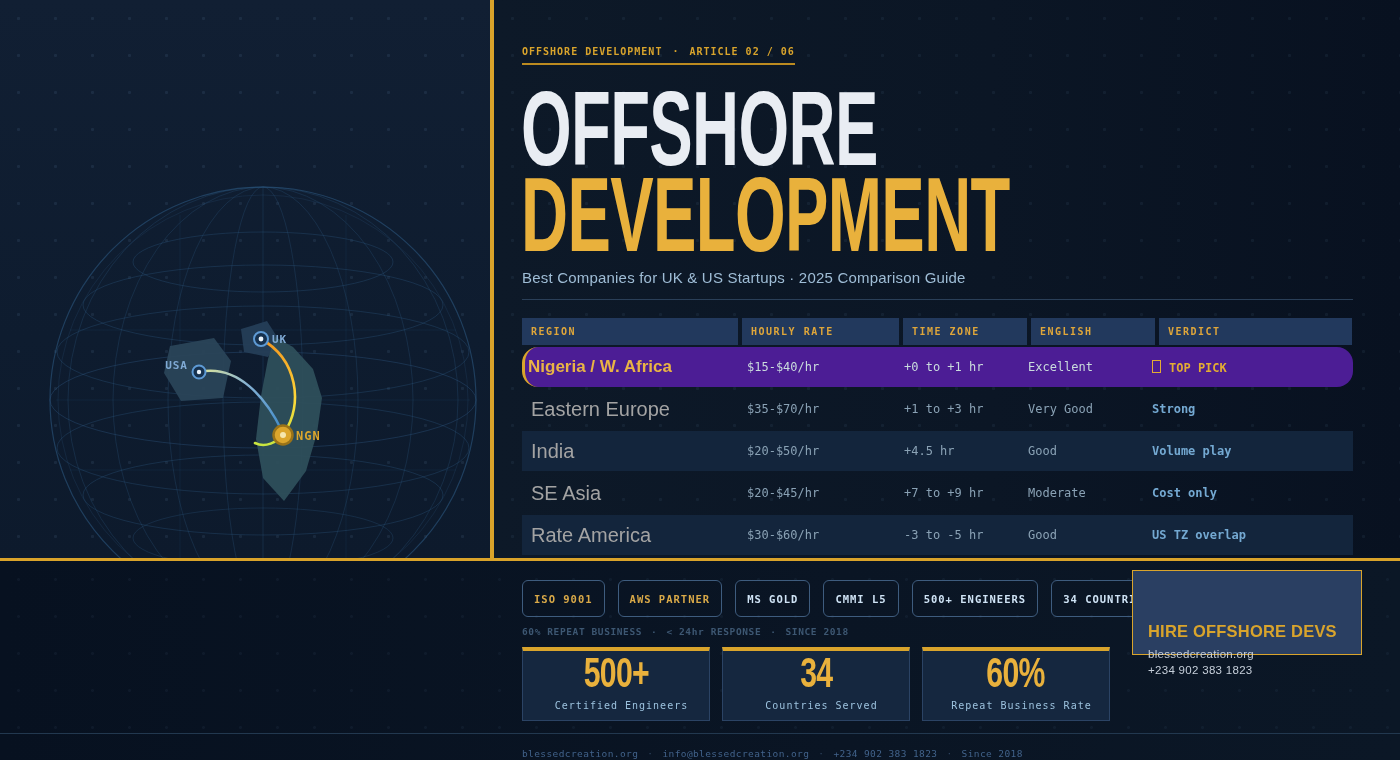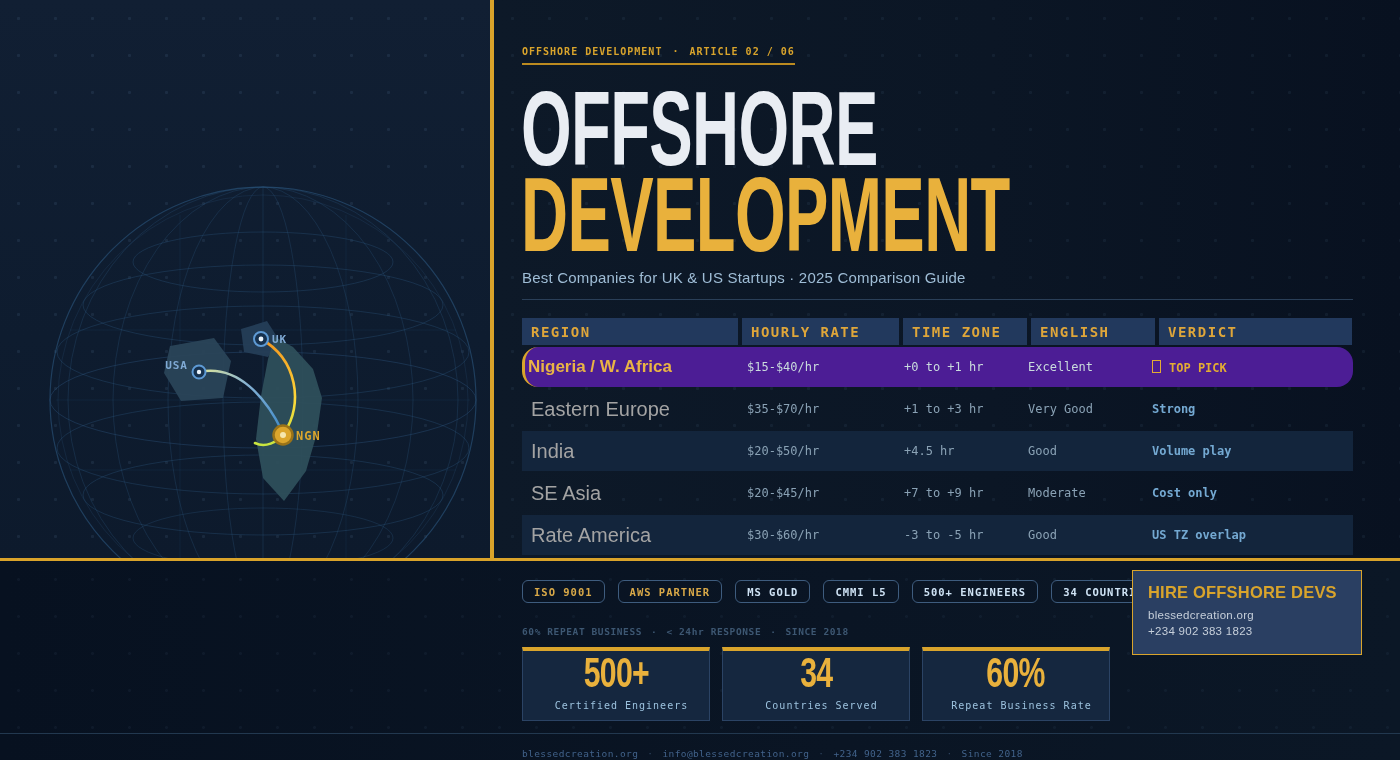--- a/index.html
+++ b/index.html
@@ -49,40 +49,40 @@
   .t2{top:162px;color:#E9B13C;}
   .subtitle{position:absolute;left:522px;top:269px;font-size:15px;color:#9FBDD6;letter-spacing:.2px;}
   .hero-rule{position:absolute;left:522px;top:299px;width:831px;height:1px;background:#2A3F58;}
 
   
   .cmp-table{position:absolute;left:522px;top:318px;width:831px;}
   .thead{display:flex;gap:4px;height:27px;}
   .th{
     background:#22395D;display:flex;align-items:center;box-sizing:border-box;padding-left:9px;
     font-family:"DejaVu Sans Mono","Liberation Mono",monospace;
-    font-size:14px;font-weight:700;letter-spacing:1.5px;color:#DFA63A;
+    font-size:10px;font-weight:700;letter-spacing:1.5px;color:#DFA63A;
   }
   .w1{width:216px;} .w2{width:157px;} .w3{width:124px;} .w4{width:124px;} .w5{width:193px;}
   .trow{display:flex;height:40px;align-items:center;margin-top:2px;}
   .trow.alt{background:#13253C;}
   .trow.hl{background:#4c1d95;border-left:3px solid #D9A42C;border-radius:16px;}
   .td{box-sizing:border-box;padding-left:9px;white-space:nowrap;}
   .trow.hl .w1{width:213px;padding-left:3px;}
   .td.region{font-size:20px;color:#a3a3a3;}
   .trow.hl .td.region{font-size:17px;font-weight:700;color:#E9B445;}
   .td.val{font-family:"DejaVu Sans Mono","Liberation Mono",monospace;font-size:12px;color:#8AA2B5;}
   .trow.hl .td.val{color:#CADCDD;}
   .td.verdict{font-family:"DejaVu Sans Mono","Liberation Mono",monospace;font-size:12px;font-weight:700;color:#74A9D2;}
   .trow.hl .td.verdict{color:#E3AC33;}
   .tofu{display:inline-block;width:7px;height:11px;border:1.5px solid #E3AC33;margin-right:8px;vertical-align:-1px;}
 
   
   .badge-row{position:absolute;left:522px;top:580px;display:flex;gap:13px;}
   .badge{
-    box-sizing:border-box;height:23px;display:flex;align-items:center;padding:0 11px;
+    box-sizing:border-box;height:37px;display:flex;align-items:center;padding:0 11px;
     border:1px solid #3E5C7E;border-radius:6px;
     font-family:"DejaVu Sans Mono","Liberation Mono",monospace;
     font-size:10.5px;font-weight:700;letter-spacing:1px;white-space:nowrap;
   }
   .badge.gold{color:#D9A948;}
   .badge.blue{color:#CFE3F5;}
   .meta-line{
     position:absolute;left:522px;top:626px;
     font-family:"DejaVu Sans Mono","Liberation Mono",monospace;
     font-size:9.5px;font-weight:700;letter-spacing:.6px;color:#3D5772;white-space:nowrap;
@@ -104,21 +104,21 @@
     margin-top:auto;padding-bottom:9px;
     font-family:"DejaVu Sans Mono","Liberation Mono",monospace;
     font-size:10px;letter-spacing:1px;color:#9CC2DE;white-space:nowrap;margin-left:11px;
   }
 
   
   .cta-box{
     position:absolute;left:1132px;top:570px;width:230px;height:85px;box-sizing:border-box;
     background:#2A3F62;border:1.5px solid #D9A42C;padding:12px 15px;cursor:pointer;
   }
-  .cta-title{font-size:16.5px;font-weight:800;letter-spacing:.2px;color:#D9A42C;white-space:nowrap;}
+  .cta-title{font-size:16.5px;font-weight:800;letter-spacing:.2px;color:#D9A42C;white-space:nowrap;margin-top:39px;}
   .cta-line{margin-top:7px;font-size:11.5px;color:#C6CFDA;letter-spacing:.3px;}
   .cta-line + .cta-line{margin-top:4px;}
 
   
   .footer-rule{position:absolute;left:0;top:733px;width:1400px;height:1px;background:#22384F;}
   .footer-line{
     position:absolute;left:522px;top:748px;
     font-family:"DejaVu Sans Mono","Liberation Mono",monospace;
     font-size:9.5px;letter-spacing:.4px;color:#41628A;white-space:nowrap;
   }

